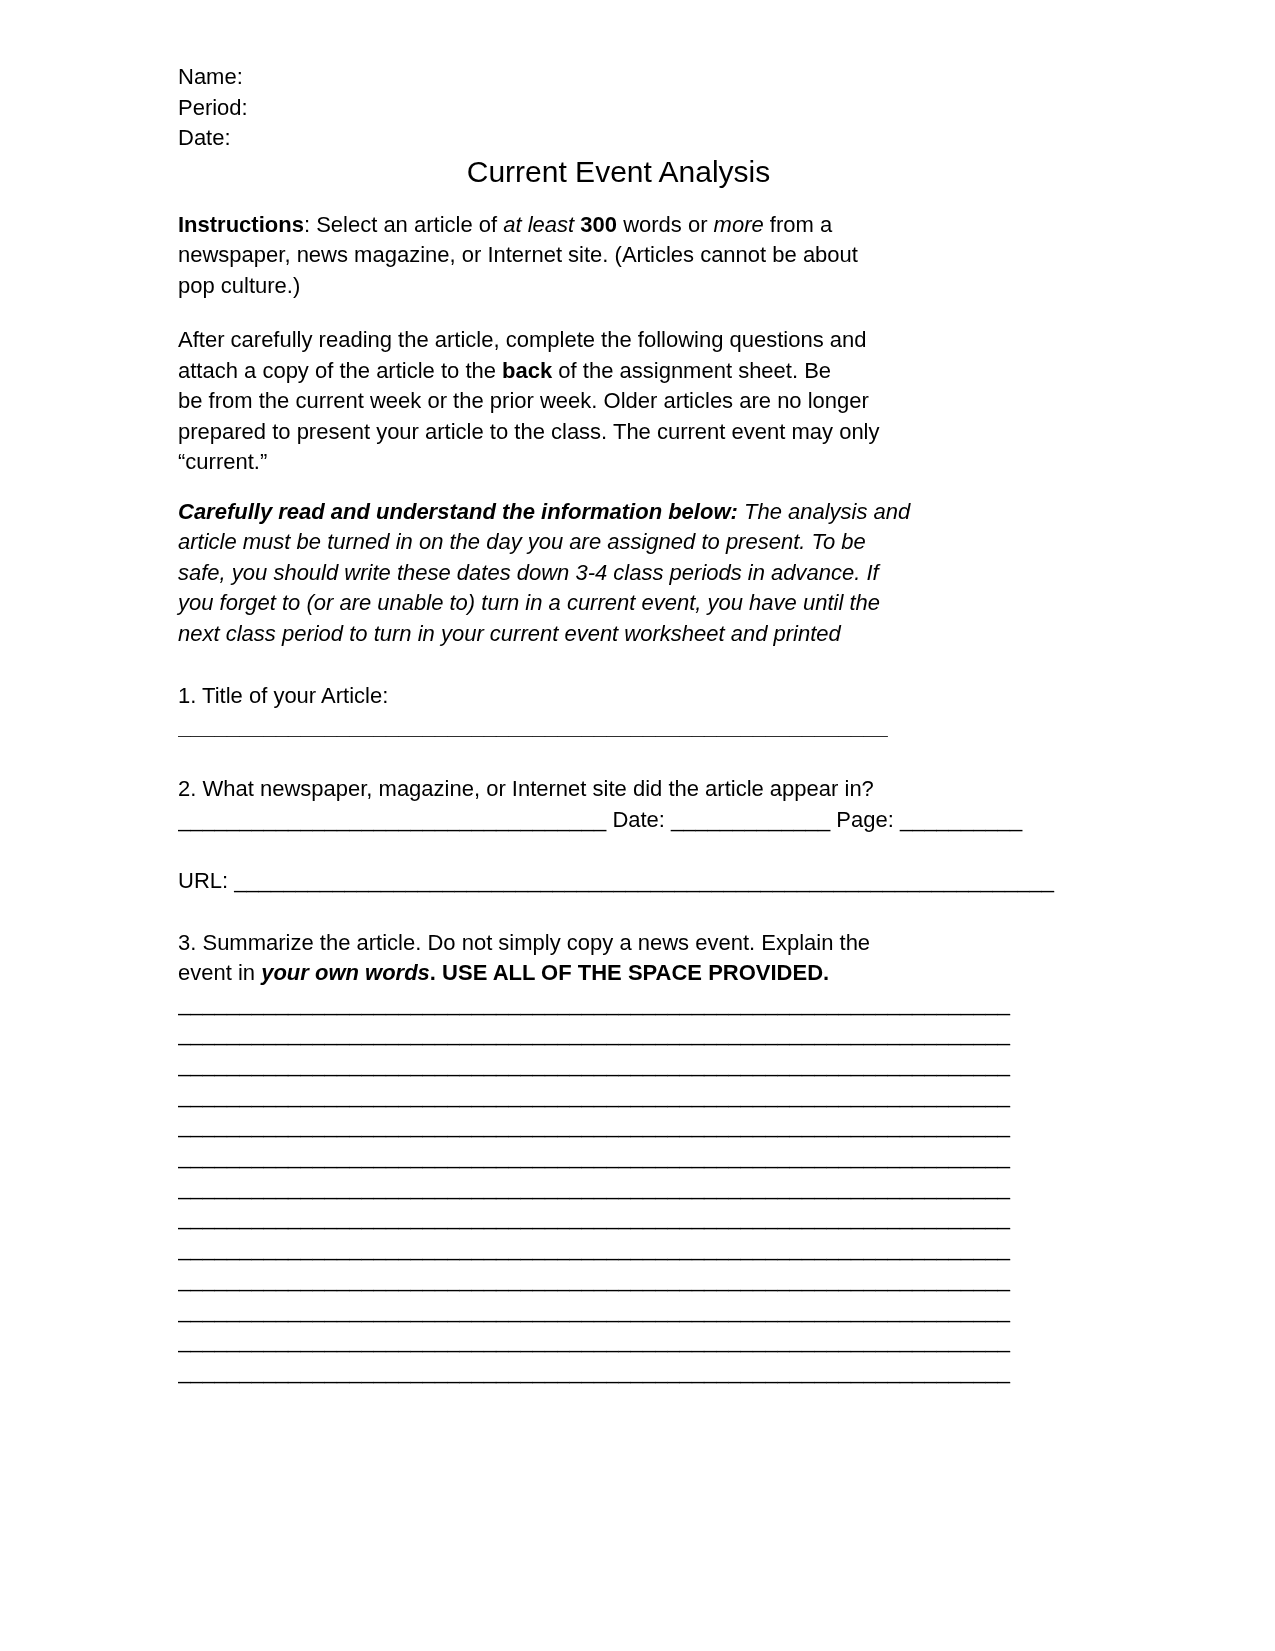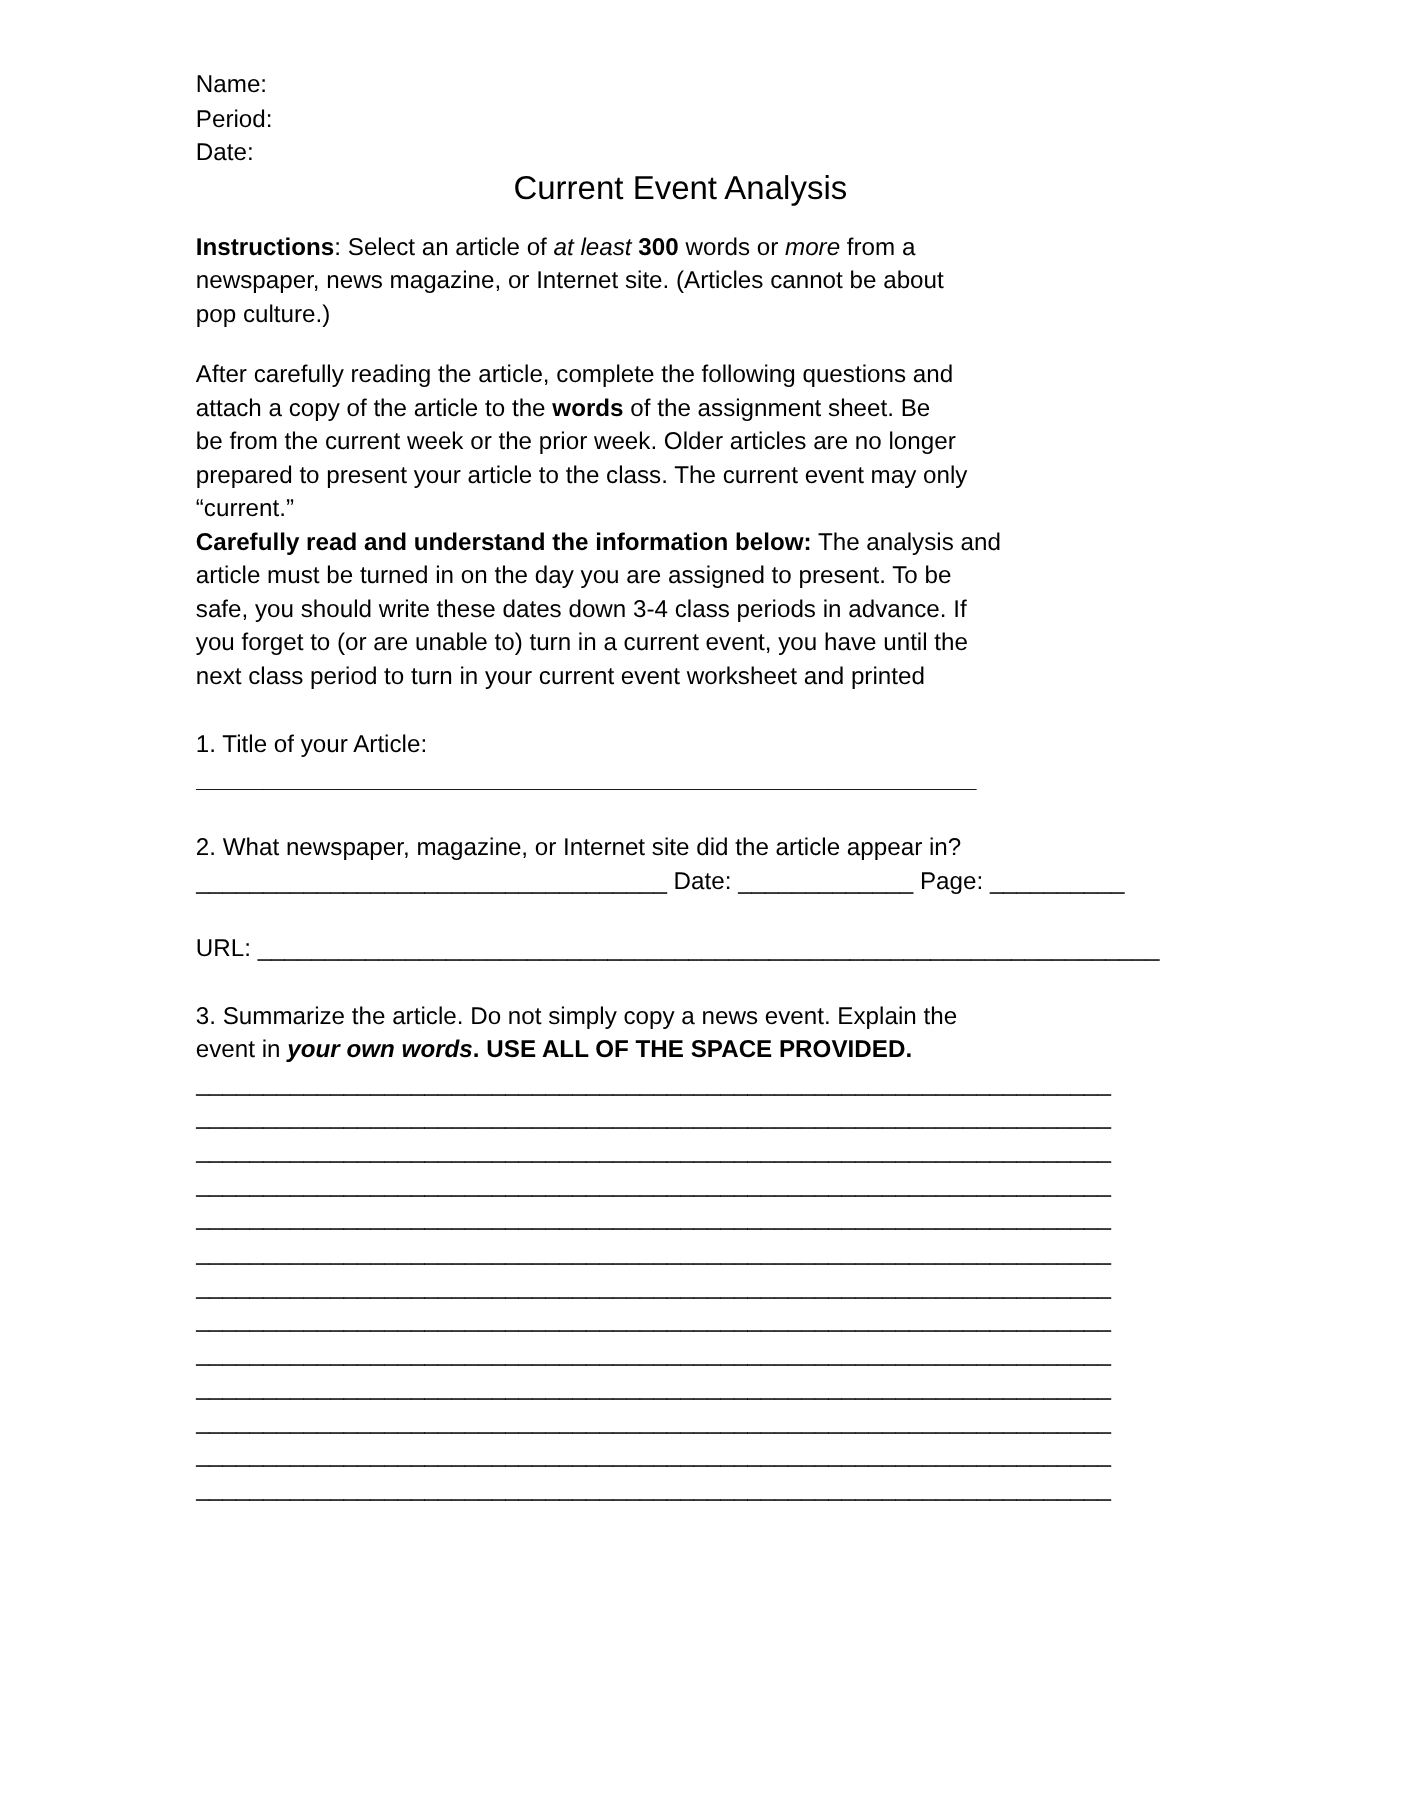--- a/index.html
+++ b/index.html
@@ -7,21 +7,21 @@
     position:relative;width:1275px;height:1651px;box-sizing:border-box;
     background:#ffffff;color:#000000;
     font-family:"Liberation Sans",sans-serif;font-size:22px;line-height:30.5px;
     padding:62px 216px 0 178px;overflow:hidden;
   }
   .hdr div{line-height:30.5px;}
   .title{font-family:"Liberation Sans",sans-serif;font-size:30px;line-height:36px;font-weight:normal;text-align:center;margin:0;}
   .para{margin:0;}
   .p1{margin-top:20px;}
   .p2{margin-top:24px;}
-  .p3{}
+  .p3{margin-top:19px;font-style:italic;}
   .q1-label{margin-top:32px;}
   .blank{letter-spacing:0;white-space:nowrap;}
   .blank-row{white-space:nowrap;overflow:hidden;font-weight:bold;}
   .q2{margin-top:32px;}
   .q2-row{white-space:nowrap;overflow:hidden;}
   .url-row{margin-top:31px;white-space:nowrap;overflow:hidden;}
   .q3{margin-top:31px;}
   .lines{}
   .rule-row{line-height:30.7px;white-space:nowrap;overflow:hidden;}
 </style>
@@ -39,21 +39,21 @@
   <h1 class="title">Current Event Analysis</h1>
 
   <div class="para p1">
       <div><span style="font-weight: bold;">Instructions</span><span>: Select an article of </span><span style="font-style: italic; margin-top: 12px;">at least</span><span> </span><span style="font-weight: bold;">300</span><span> words or </span><span style="font-style: italic;">more</span><span> from a</span></div>
       <div><span>newspaper, news magazine, or Internet site. (Articles cannot be about</span></div>
       <div><span>pop culture.)</span></div>
     </div>
 
   <div class="para p2">
       <div><span>After carefully reading the article, complete the following questions and</span></div>
-      <div><span>attach a copy of the article to the </span><span style="font-weight: bold;">words</span><span> of the assignment sheet. Be</span></div>
+      <div><span>attach a copy of the article to the </span><span style="font-weight: bold;">back</span><span> of the assignment sheet. Be</span></div>
       <div><span>be from the current week or the prior week. Older articles are no longer</span></div>
       <div><span>prepared to present your article to the class. The current event may only</span></div>
       <div><span>“current.”</span></div>
     </div>
 
   <div class="para p3">
       <div><span style="font-weight: bold;">Carefully read and understand the information below:</span><span> The analysis and</span></div>
       <div><span>article must be turned in on the day you are assigned to present. To be</span></div>
       <div><span>safe, you should write these dates down 3-4 class periods in advance. If</span></div>
       <div><span>you forget to (or are unable to) turn in a current event, you have until the</span></div>

